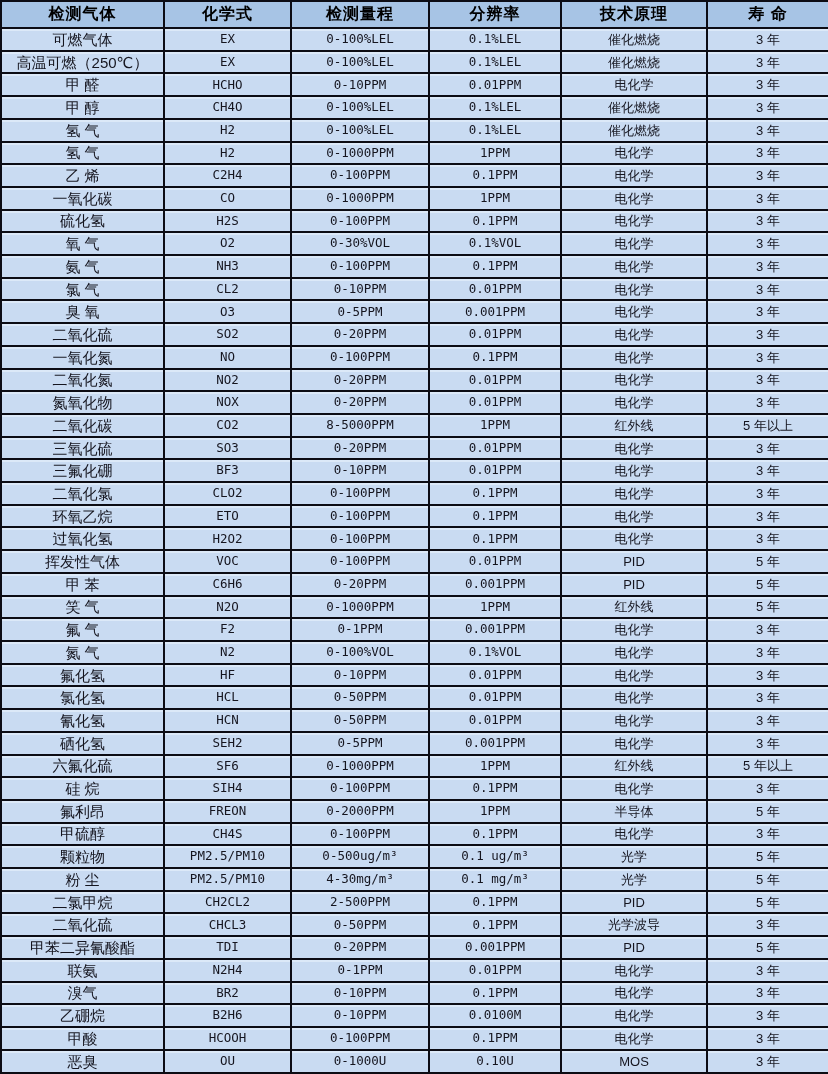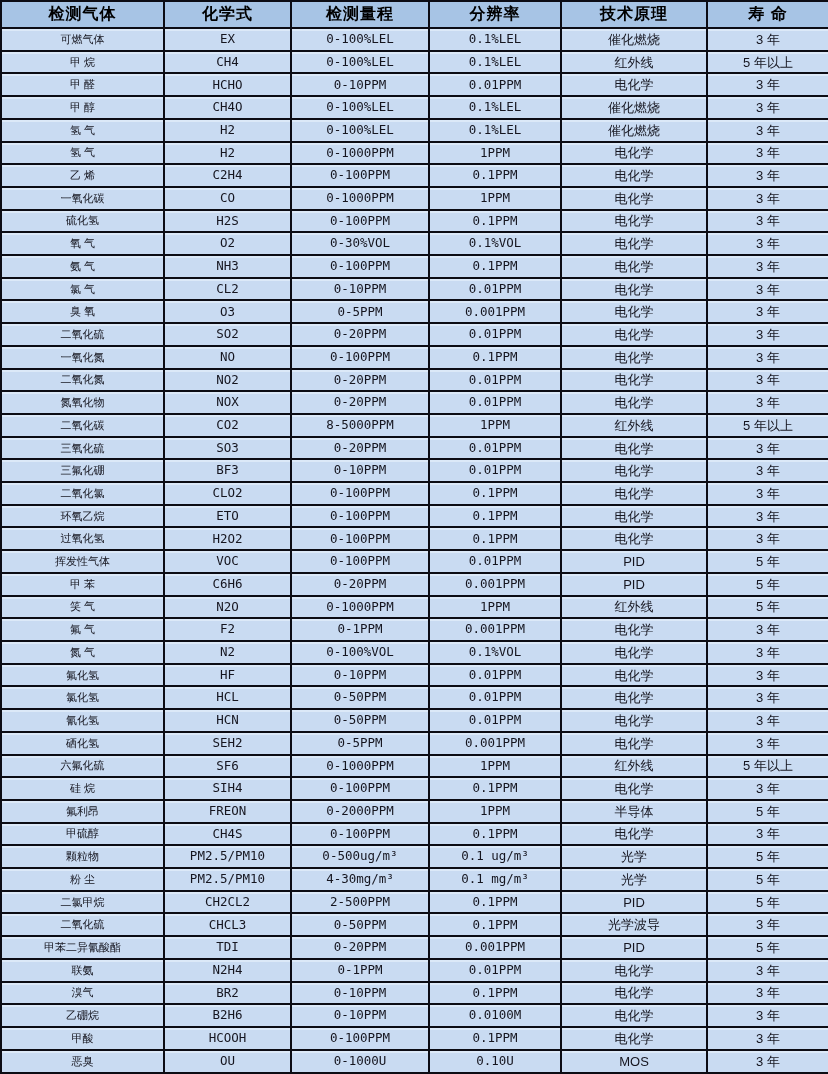--- a/index.html
+++ b/index.html
@@ -39,21 +39,21 @@
     font-size:16px;font-weight:bold;
     letter-spacing:1px;
     margin-left:32px;
   }
   tbody td{
     background:var(--row-bg);
     box-shadow:inset 0 2px 0 var(--row-hi);
     font-size:13px;
     line-height:1;
   }
-  tbody td.gas{font-size:11px;}
+  tbody td.gas{font-size:15px;}
   tbody td.formula,tbody td.range,tbody td.res{
     font-family:"DejaVu Sans Mono","Liberation Mono",monospace;
     font-size:12.5px;
   }
 </style>
 </head>
 <body>
 
 <table class="spec">
   <colgroup>
@@ -77,26 +77,26 @@
   <tbody id="table-body">
       <tr>
     <td class="gas">可燃气体</td>
     <td class="formula">EX</td>
     <td class="range">0-100%LEL</td>
     <td class="res">0.1%LEL</td>
     <td class="tech">催化燃烧</td>
     <td class="life">3 年</td>
   </tr>
       <tr>
-    <td class="gas">甲 烷</td>
-    <td class="formula">CH4</td>
+    <td class="gas">高温可燃（250℃）</td>
+    <td class="formula">EX</td>
     <td class="range">0-100%LEL</td>
     <td class="res">0.1%LEL</td>
-    <td class="tech">红外线</td>
-    <td class="life">5 年以上</td>
+    <td class="tech">催化燃烧</td>
+    <td class="life">3 年</td>
   </tr>
       <tr>
     <td class="gas">甲 醛</td>
     <td class="formula">HCHO</td>
     <td class="range">0-10PPM</td>
     <td class="res">0.01PPM</td>
     <td class="tech">电化学</td>
     <td class="life">3 年</td>
   </tr>
       <tr>

